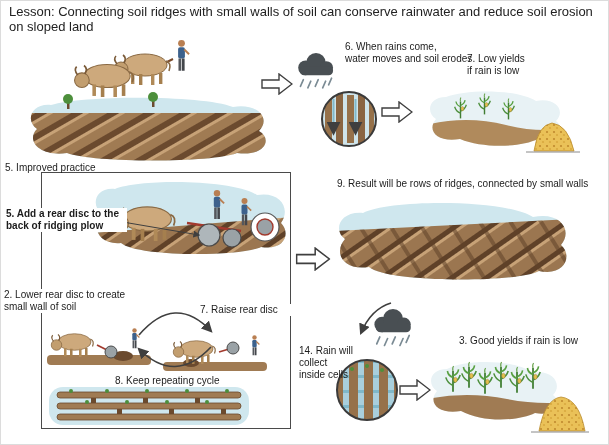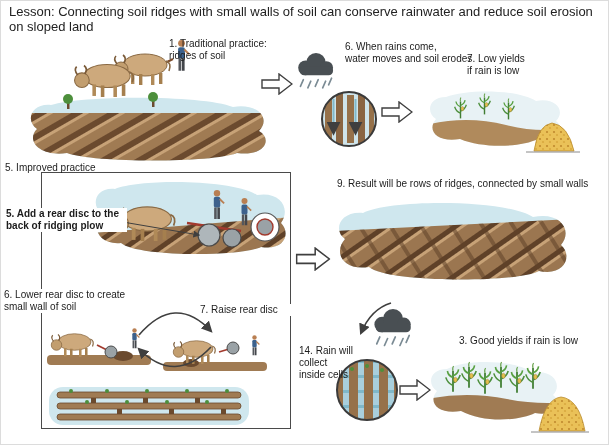--- a/index.html
+++ b/index.html
@@ -282,31 +282,30 @@
     <use href="#corn" x="18" y="22" width="16" height="28"></use>
     <use href="#corn" x="34" y="18" width="16" height="28"></use>
     <use href="#corn" x="50" y="24" width="16" height="28"></use>
     <use href="#corn" x="66" y="18" width="16" height="28"></use>
     <use href="#corn" x="82" y="23" width="16" height="28"></use>
     <use href="#corn" x="98" y="19" width="16" height="28"></use>
     <path d="M112,88 Q118,56 134,54 Q152,56 158,88 Z" fill="url(#grain)" stroke="#b98a2c" stroke-width="0.8"></path>
     <path d="M104,89 L162,89" stroke="#8a8a8a" stroke-width="1"></path>
   </svg>
 
-  <div class="label" style="left:168px; top:37px; width:122px;">1. Traditional practice:
-ridges of soil</div>
   <div class="label" style="left:344px; top:40px; width:150px;">6. When rains come,
 water moves and soil erodes</div>
   <div class="label" style="left:466px; top:52px; width:80px;">7. Low yields
 if rain is low</div>
   <div class="label" style="left:4px;   top:161px; width:110px;">5. Improved practice</div>
   <div class="label label--bg" style="left:4px; top:207px; width:122px;font-weight:bold;">5. Add a rear disc to the
 back of ridging plow</div>
-  <div class="label label--bg" style="left:2px; top:288px; width:140px;">6. Lower rear disc to create
+  <div class="label label--bg" style="left:2px; top:288px; width:140px;">2. Lower rear disc to create
 small wall of soil</div>
   <div class="label label--bg" style="left:198px; top:303px; width:92px;">7. Raise rear disc</div>
+  <div class="label" style="left:114px; top:374px; width:130px;">8. Keep repeating cycle</div>
   <div class="label" style="left:336px; top:177px; width:285px;">9. Result will be rows of ridges, connected by small walls</div>
   <div class="label" style="left:298px; top:344px; width:70px;">14. Rain will
 collect
 inside cells</div>
   <div class="label" style="left:458px; top:334px; width:150px;">3. Good yields if rain is low</div>
 
 </div>
 
 </body></html>

